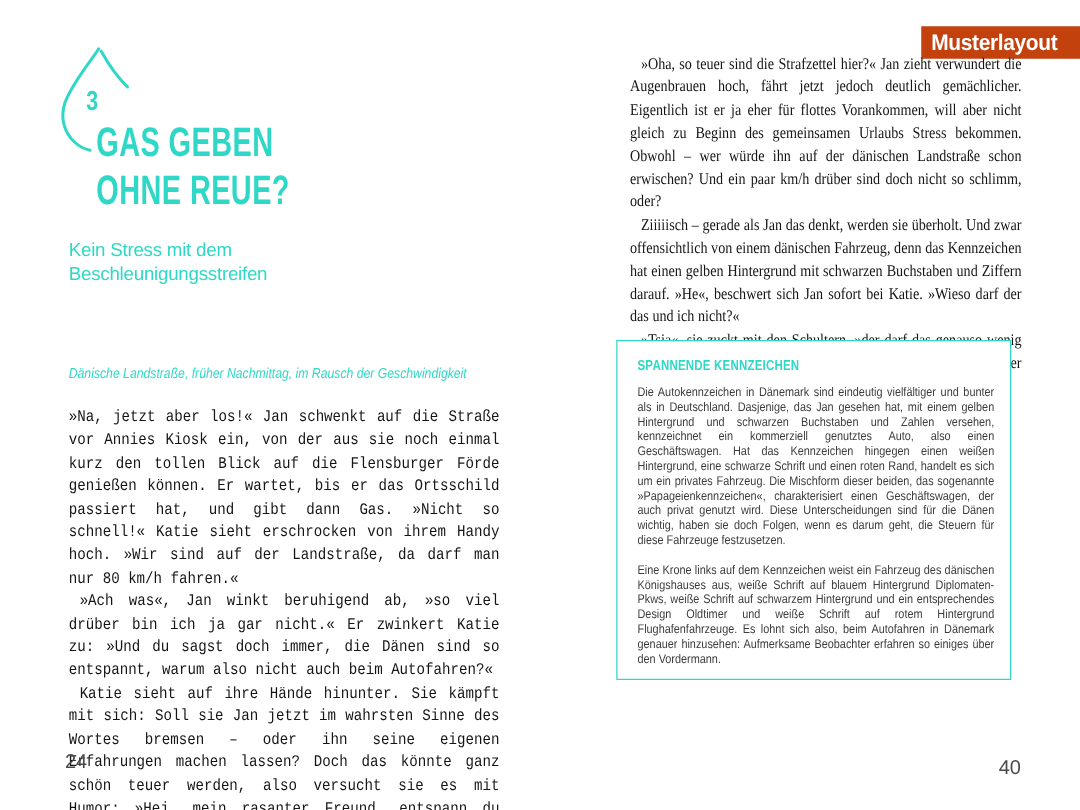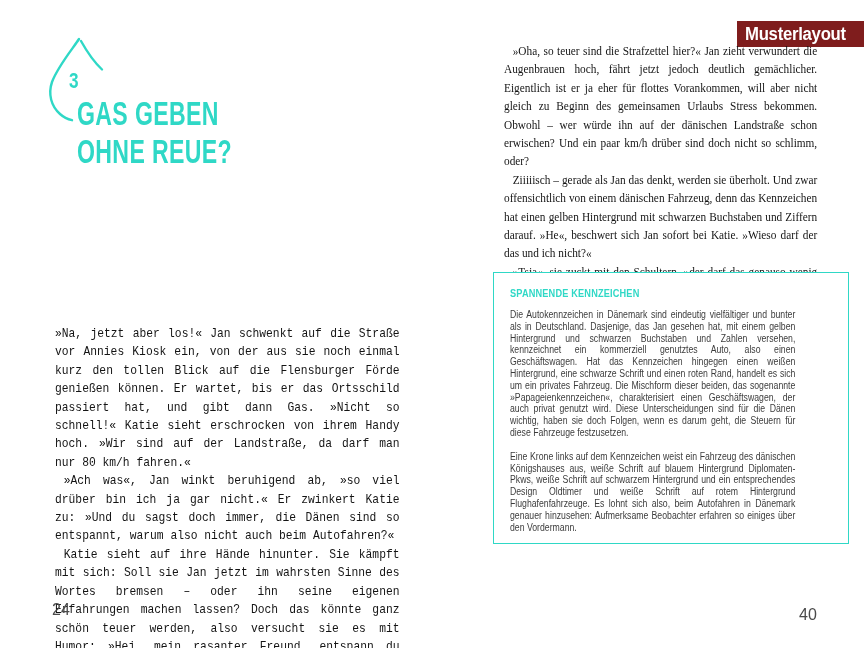--- a/index.html
+++ b/index.html
@@ -3,21 +3,21 @@
 <meta charset="utf-8">
 <style>
   html,body{margin:0;padding:0;background:#ffffff;}
   .spread{
     position:relative;width:864px;height:648px;background:#ffffff;overflow:hidden;
     font-family:"Liberation Serif",serif;color:#141414;
   }
   
   .banner{
     position:absolute;left:737px;top:21px;width:127px;height:26px;
-    background:#7f1d1d;color:#ffffff;
+    background:#c2410c;color:#ffffff;
     font-family:"Liberation Sans",sans-serif;font-weight:bold;font-size:18px;line-height:26px;
     box-sizing:border-box;padding-left:8px;white-space:nowrap;
   }
   .banner .cx95{display:inline-block;transform:scaleX(0.93);transform-origin:0 0;letter-spacing:-0.3px;}
   
   .drop{position:absolute;left:44px;top:36px;}
   .chapter-num{
     position:absolute;left:69px;top:69px;color:#2fd8c6;
     font-family:"Liberation Sans",sans-serif;font-weight:bold;font-size:22px;line-height:24px;
     transform:scaleX(0.78);transform-origin:0 0;
@@ -43,21 +43,21 @@
   .body-col p{
     margin:0;text-align:justify;font-size:13px;line-height:18.4px;color:#141414;hyphens:auto;
   }
   .body-col p.indent{text-indent:10px;}
   .left-body{left:55px;top:325px;width:345px;font-family:Liberation Mono, monospace;}
   .left-body .serif-cx{width:396px;}
   .right-body{left:504px;top:42px;width:313px;}
   .right-body .serif-cx{width:360px;}
   
   .infobox{
-    position:absolute;left:493px;top:272px;width:356px;height:272px;
+    position:absolute;left:493px;top:272px;width:316px;height:272px;
     border:1px solid #2fd8c6;box-sizing:border-box;padding:14px 16px 0 16px;background:#ffffff;
   }
   .infobox-title{
     color:#2fd8c6;font-family:"Liberation Sans",sans-serif;font-weight:bold;font-size:11.5px;
     transform:scaleX(0.80);transform-origin:0 0;white-space:nowrap;letter-spacing:0.2px;
     margin:0 0 10px 0;
   }
   .box-inner{
     width:328px;transform:scaleX(0.87);transform-origin:0 0;
     font-family:"Liberation Sans",sans-serif;font-size:10px;line-height:11.8px;color:#3c3c3c;
@@ -83,21 +83,25 @@
     <path d="M 35 3 C 30 11 14 30 8 46 C 4 58 7 70 16 78 C 19.5 81.2 23.5 83.2 28 84.2" stroke="#2fd8c6" stroke-width="2.4" stroke-linecap="round" fill="none"></path>
     <path d="M 37 5 C 42 14 49 25 58 33.5" stroke="#2fd8c6" stroke-width="2.4" stroke-linecap="round" fill="none"></path>
   </svg>
   <div class="chapter-num">3</div>
 
   <div class="chapter-title">
     <div>GAS GEBEN</div>
     <div>OHNE REUE?</div>
   </div>
 
+  <div class="subtitle">Kein Stress mit dem Beschleunigungsstreifen</div>
 
+  <div class="scene-line">
+    <span class="inner">Dänische Landstraße, früher Nachmittag, im Rausch der Geschwindigkeit</span>
+  </div>
 
   <div class="body-col left-body">
     <div class="serif-cx">
       <p>»Na, jetzt aber los!« Jan schwenkt auf die Straße vor Annies Kiosk ein, von der aus sie noch einmal kurz den tollen Blick auf die Flensburger Förde genießen können. Er wartet, bis er das Ortsschild passiert hat, und gibt dann Gas. »Nicht so schnell!« Katie sieht erschrocken von ihrem Handy hoch. »Wir sind auf der Landstraße, da darf man nur 80 km/h fahren.«</p>
       <p class="indent">»Ach was«, Jan winkt beruhigend ab, »so viel drüber bin ich ja gar nicht.« Er zwinkert Katie zu: »Und du sagst doch immer, die Dänen sind so entspannt, warum also nicht auch beim Autofahren?«</p>
       <p class="indent">Katie sieht auf ihre Hände hinunter. Sie kämpft mit sich: Soll sie Jan jetzt im wahrsten Sinne des Wortes bremsen – oder ihn seine eigenen Erfahrungen machen lassen? Doch das könnte ganz schön teuer werden, also versucht sie es mit Humor: »Hej, mein rasanter Freund, entspann du doch mal deinen Fuß auf dem Gaspedal, und wir leisten uns statt eines Bußgeldes lieber 33 Hotdogs, wenn wir an unserem Urlaubsort angekommen sind. Wie wäre das?«</p>
     </div>
   </div>
 
   <div class="page-num left">24</div>

